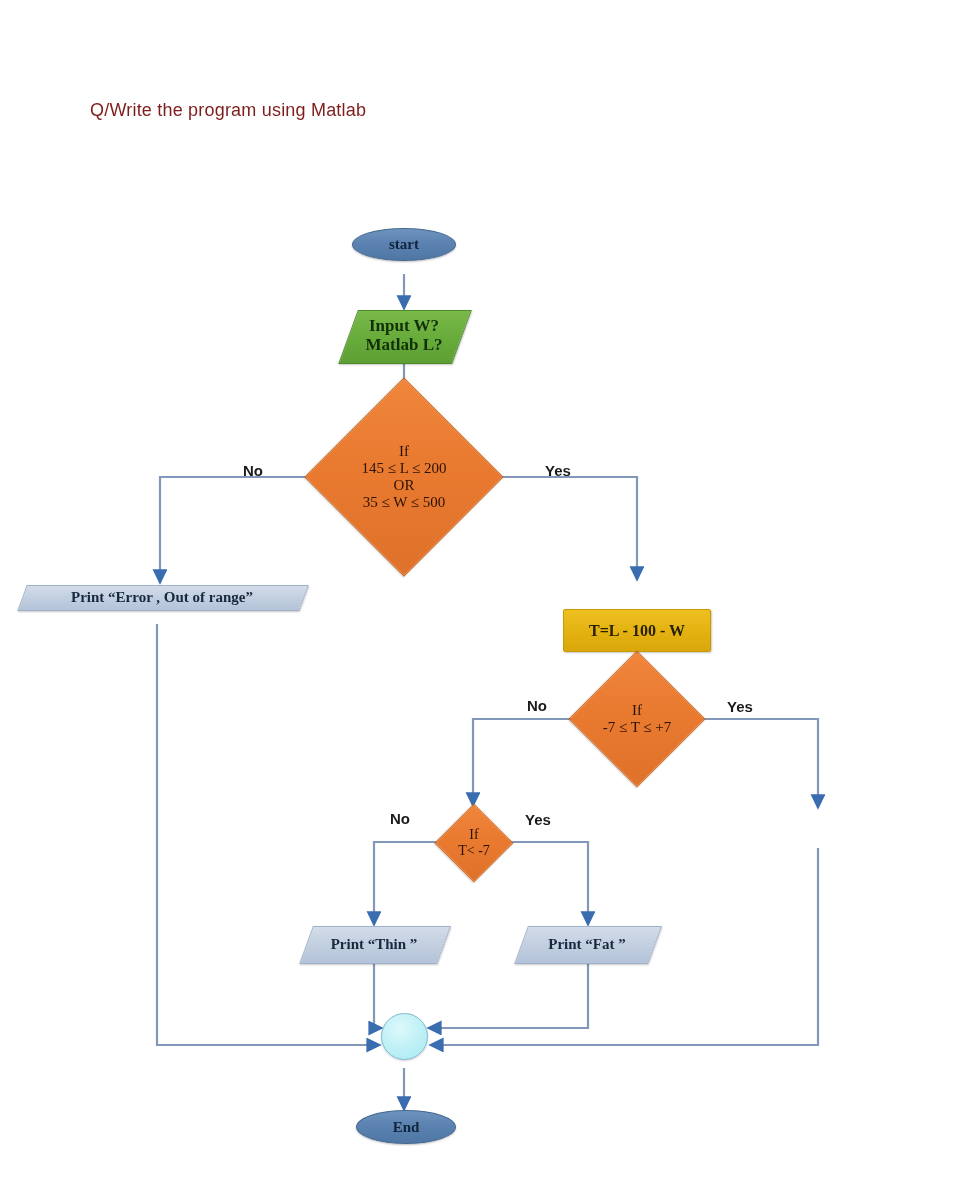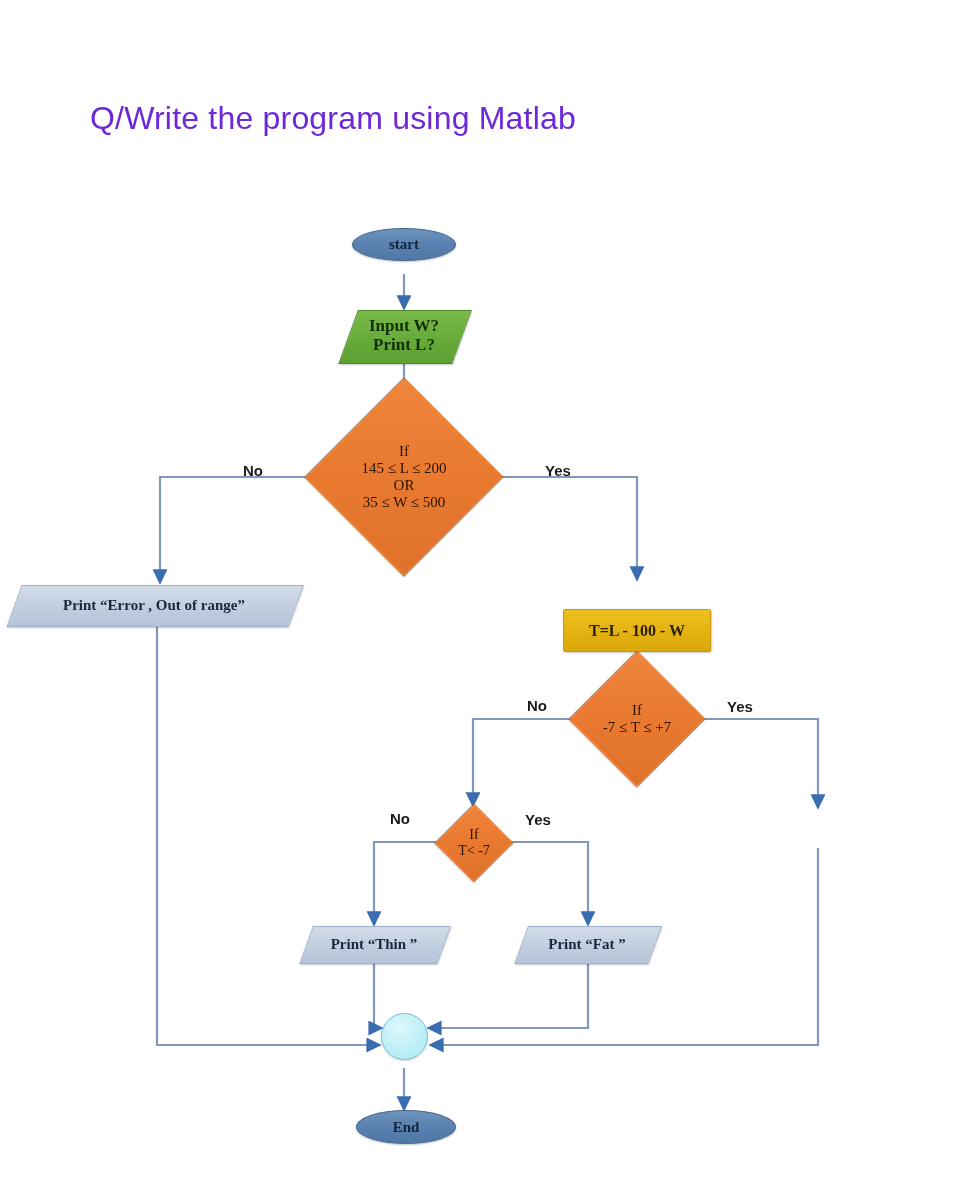--- a/index.html
+++ b/index.html
@@ -17,22 +17,22 @@
   #page {
     position: relative;
     width: 954px;
     height: 1200px;
     background: #ffffff;
   }
   #title {
     position: absolute;
     left: 90px;
     top: 100px;
-    font-size: 32px;
-    color: #6d28d9;
+    font-size: 18px;
+    color: #7f1d1d;
     font-family: "Liberation Sans", sans-serif;
     font-weight: 400;
     letter-spacing: 0.2px;
     white-space: nowrap;
   }
   #edges {
     position: absolute;
     left: 0; top: 0;
     width: 954px;
     height: 1200px;
@@ -187,38 +187,38 @@
 
   <div class="node terminator" style="left:352px; top:228px; width:104px; height:33px;">
     <span>start</span>
   </div>
 
   <div class="para-wrap para-green" style="left:348px; top:310px; width:112px; height:52px;">
     <div class="para-shape"></div>
     <div class="para-label">
       <div>
         <div>Input W?</div>
-        <div>Print L?</div>
+        <div>Matlab L?</div>
       </div>
     </div>
   </div>
 
   <div class="diamond-wrap" style="left:306px; top:379px; width:196px; height:196px;">
     <div class="diamond-shape" style="width:139px; height:139px;"></div>
     <div class="diamond-label" style="font-size:15px;">
       <div>
         <div>If</div>
         <div>145 ≤ L ≤ 200</div>
         <div>OR</div>
         <div>35 ≤ W ≤ 500</div>
       </div>
     </div>
   </div>
 
-  <div class="para-wrap para-blue" style="left:14px; top:585px; width:280px; height:40px;">
+  <div class="para-wrap para-blue" style="left:22px; top:585px; width:280px; height:24px;">
     <div class="para-shape"></div>
     <div class="para-label">Print “Error , Out of range”</div>
   </div>
 
   <div class="node process" style="left:563px; top:581px; width:148px; height:43px;margin-top:28px;">
     <span>T=L - 100 - W</span>
   </div>
 
   <div class="diamond-wrap" style="left:570px; top:652px; width:134px; height:134px;">
     <div class="diamond-shape" style="width:95px; height:95px;"></div>

